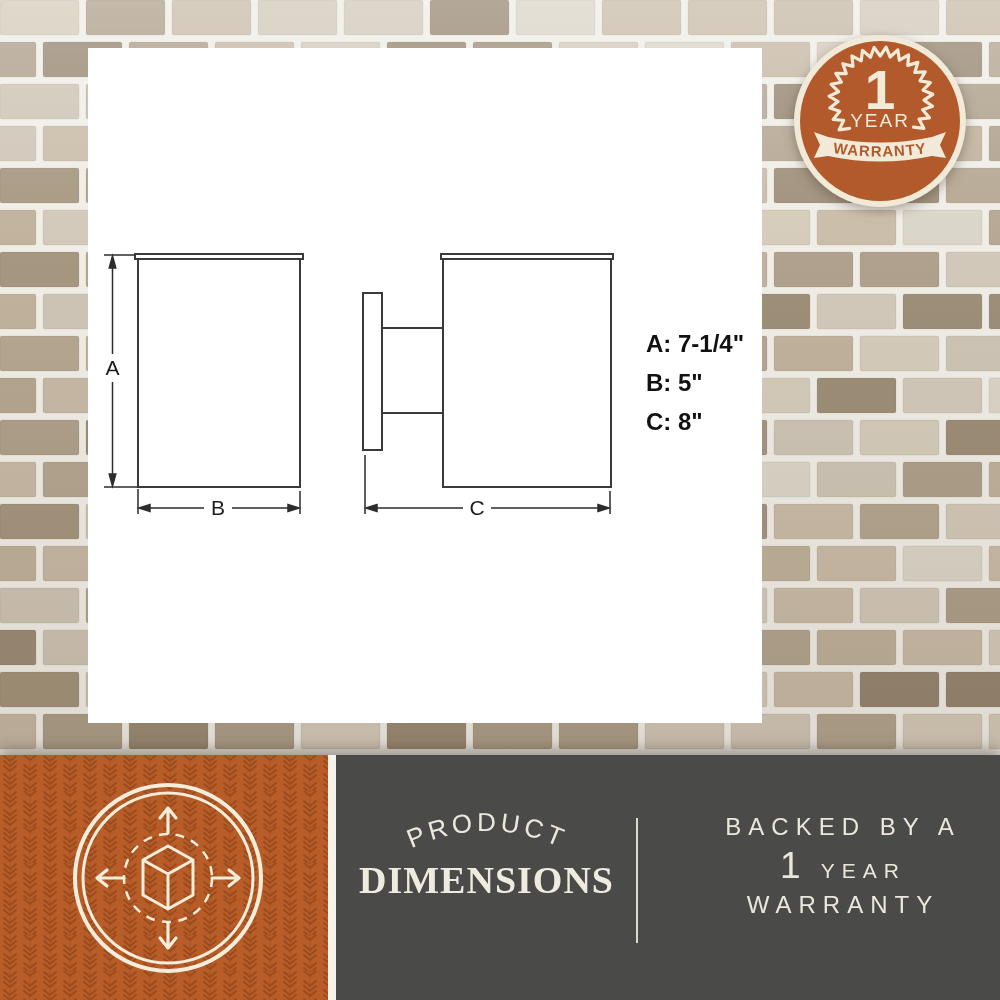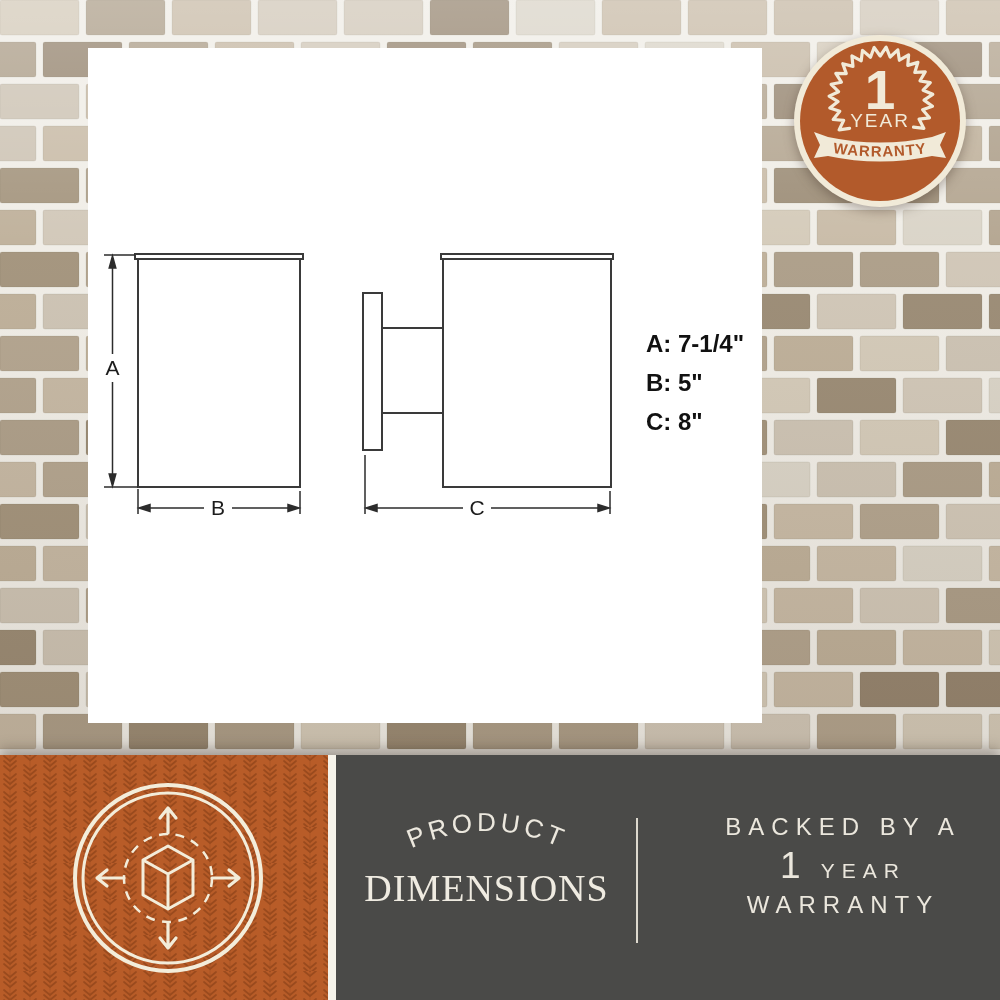--- a/index.html
+++ b/index.html
@@ -10,21 +10,21 @@
   #wall-tint{left:0;top:0;width:1000px;height:1000px;pointer-events:none;
     background:linear-gradient(180deg,rgba(255,255,255,.30),rgba(255,255,255,.06) 26%,rgba(96,78,62,.10) 72%,rgba(70,55,45,.16));}
   #diagram-panel{left:88px;top:48px;width:674px;height:675px;background:#ffffff;}
   #warranty-badge{left:792px;top:33px;width:176px;height:176px;filter:drop-shadow(0 4px 6px rgba(60,45,35,.38));}
   #info-banner{left:0;top:755px;width:1000px;height:245px;box-shadow:0 -6px 12px rgba(50,38,30,.35);}
   #banner-orange{left:0;top:0;width:328px;height:245px;}
   #banner-sep{left:328px;top:0;width:8px;height:245px;background:#f6f3ea;}
   #banner-gray{left:336px;top:0;width:664px;height:245px;background:#4a4a48;}
   #product-block{left:0;top:46px;width:301px;text-align:center;color:#ece8de;}
   #product-arch{margin:0 auto;}
-  #dimensions-word{margin-top:8px;font-family:"Liberation Serif",serif;font-weight:400;font-size:38px;letter-spacing:1px;color:#efebe1;line-height:1;}
+  #dimensions-word{margin-top:0;font-family:"Liberation Serif",serif;font-weight:700;font-size:38px;letter-spacing:1px;color:#efebe1;line-height:1;}
   #vertical-divider{left:300px;top:63px;width:2px;height:125px;background:#e9e5da;opacity:.92;}
   #warranty-block{left:302px;top:58px;width:410px;display:flex;flex-direction:column;align-items:center;gap:4px;color:#ebe7dd;}
   .wline1,.wline3{font-size:24px;letter-spacing:7px;font-weight:400;white-space:nowrap;}
   .wline2{display:flex;align-items:baseline;gap:20px;}
   .big-one{font-size:37px;font-weight:400;}
   .year-word{font-size:21px;letter-spacing:7px;}
   text{font-family:"Liberation Sans",sans-serif;}
 </style>
 </head>
 <body>

